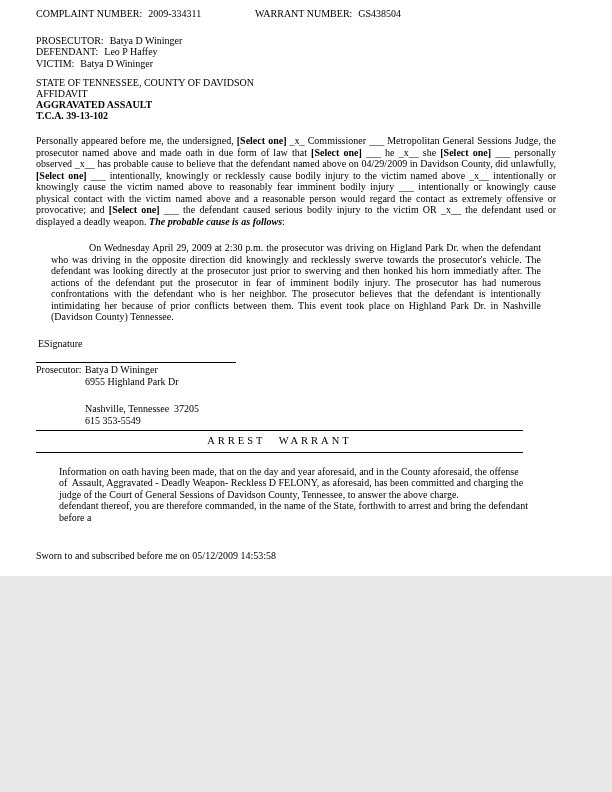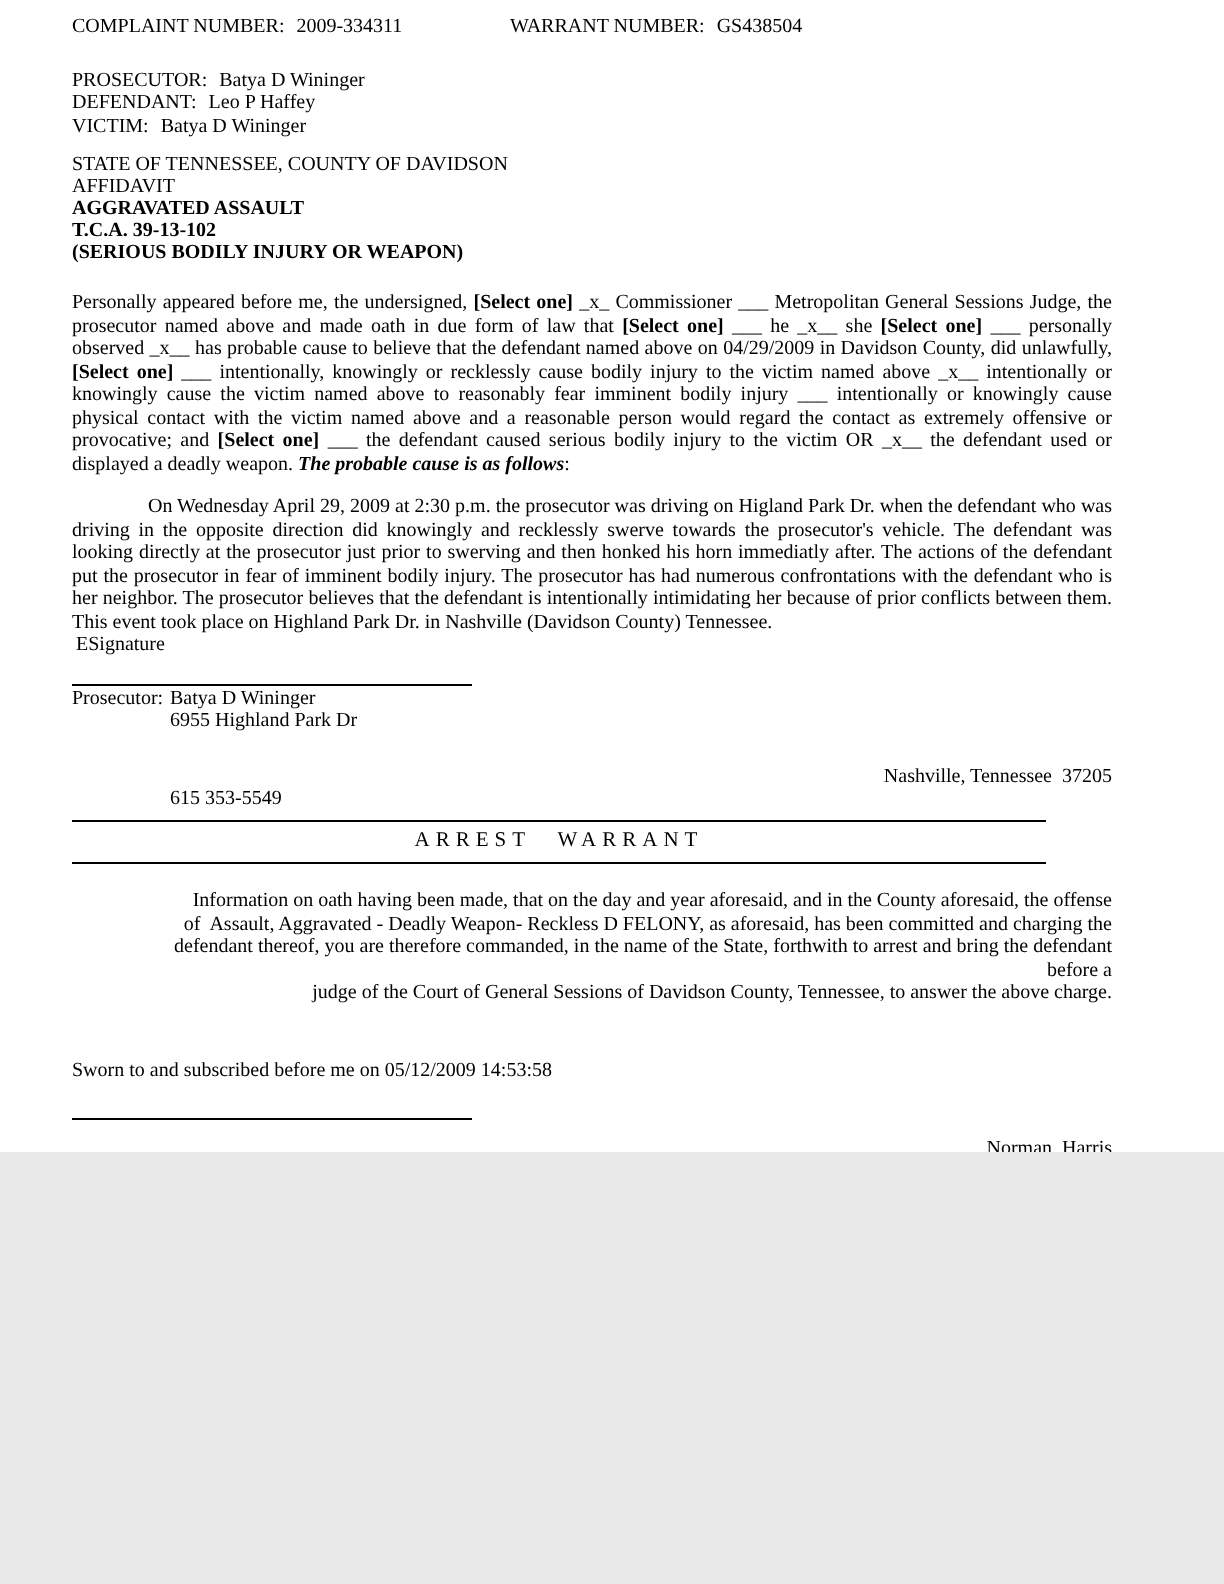--- a/index.html
+++ b/index.html
@@ -2,35 +2,35 @@
 <html><head>
 <meta charset="utf-8">
 <style>
   html,body{margin:0;padding:0;background:#e8e8e8;}
   .page{
     width:612px;height:576px;position:relative;background:#ffffff;margin:0 auto;
     font-family:"Liberation Serif","DejaVu Serif",serif;
     font-size:10px;line-height:11.5px;color:#000;overflow:hidden;
   }
   .content{padding:8px 56px 0 36px;}
-  .pre{white-space:pre-wrap;text-align:right;}
+  .pre{white-space:pre-wrap;}
   
   .hdr-row{display:flex;}
   .hdr-cell-left{width:219px;}
   .lbl{margin-right:6px;}
   .parties{margin-top:15px;}
   
   .title-block{margin-top:8px;text-align:left;line-height:11px;}
   .bold{font-weight:bold;}
   
   .oath{margin-top:14px;text-align:justify;}
   .seg-bold{font-weight:bold;}
   .seg-bolditalic{font-weight:bold;font-style:italic;margin-top:40px;}
   .narrative{margin-top:10px;}
-  .narrative p{margin:0;text-align:justify;text-indent:38px;}
+  .narrative p{margin:15px;text-align:justify;text-indent:38px;}
   .esig{padding-left:2px;}
   
   .sig-rule{border:none;border-top:1px solid #000;width:200px;margin:13px 0 0 0;}
   .pros-block{margin-top:1px;}
   .pros-label{display:inline-block;width:49px;}
   .pros-indent{margin-left:49px;}
   .blank-line{height:16px;}
   
   .aw-box{margin-top:4px;width:487px;border-top:1px solid #000;border-bottom:1px solid #000;
           padding:4px 0 5px 0;text-align:center;}
@@ -70,21 +70,20 @@
       <div>
         <span class="lbl">VICTIM:</span><span>Batya D Wininger</span>
       </div>
     </div>
 
     <div class="title-block">
       <div>STATE OF TENNESSEE, COUNTY OF DAVIDSON</div>
       <div>AFFIDAVIT</div>
       <div class="bold">AGGRAVATED ASSAULT</div>
       <div class="bold">T.C.A. 39-13-102</div>
-      <div class="bold">(SERIOUS BODILY INJURY OR WEAPON)</div>
     </div>
 
     <div class="oath"><span>Personally appeared before me, the undersigned, </span><span class="seg-bold">[Select one]</span><span> _x_ Commissioner ___ Metropolitan General Sessions Judge, the prosecutor named above and made oath in due form of law that </span><span class="seg-bold">[Select one]</span><span> ___ he _x__ she </span><span class="seg-bold">[Select one]</span><span> ___ personally observed _x__ has probable cause to believe that the defendant named above on 04/29/2009 in Davidson County, did unlawfully, </span><span class="seg-bold">[Select one]</span><span> ___ intentionally, knowingly or recklessly cause bodily injury to the victim named above _x__ intentionally or knowingly cause the victim named above to reasonably fear imminent bodily injury ___ intentionally or knowingly cause physical contact with the victim named above and a reasonable person would regard the contact as extremely offensive or provocative; and </span><span class="seg-bold">[Select one]</span><span> ___ the defendant caused serious bodily injury to the victim OR _x__ the defendant used or displayed a deadly weapon.  </span><span class="seg-bolditalic">The probable cause is as follows</span><span>:</span></div>
 
     <div class="narrative">
       <p>On Wednesday April 29, 2009 at 2:30 p.m. the prosecutor was driving on Higland Park Dr. when the defendant who was driving in the opposite direction did knowingly and recklessly swerve towards the prosecutor's vehicle. The defendant was looking directly at the prosecutor just prior to swerving and then honked his horn immediatly after. The actions of the defendant put the prosecutor in fear of imminent bodily injury. The prosecutor has had numerous confrontations with the defendant who is her neighbor. The prosecutor believes that the defendant is intentionally intimidating her because of prior conflicts between them. This event took place on Highland Park Dr. in Nashville (Davidson County) Tennessee.</p>
       <div class="esig">ESignature</div>
     </div>
 
     <hr class="sig-rule">
@@ -98,22 +97,22 @@
       <div class="pros-indent">615 353-5549</div>
     </div>
 
     <div class="aw-box">
       <span class="aw-heading">ARREST WARRANT</span>
     </div>
 
     <div class="info-para">
       <div class="pre">Information on oath having been made, that on the day and year aforesaid, and in the County aforesaid, the offense</div>
       <div class="pre">of  Assault, Aggravated - Deadly Weapon- Reckless D FELONY, as aforesaid, has been committed and charging the</div>
+      <div class="pre">judge of the Court of General Sessions of Davidson County, Tennessee, to answer the above charge.</div>
       <div class="pre">defendant thereof, you are therefore commanded, in the name of the State, forthwith to arrest and bring the defendant before a</div>
-      <div class="pre">judge of the Court of General Sessions of Davidson County, Tennessee, to answer the above charge.</div>
     </div>
 
     <div class="sworn">Sworn to and subscribed before me on 05/12/2009 14:53:58</div>
 
     <hr class="judge-rule">
     <div class="judge-name pre">Norman  Harris</div>
     <div class="judge-title">Judge of the Metropolitan General Sessions Court/Commissioner</div>
     <div class="page-count-mid">1 of 1 pages</div>
 
   </div>

